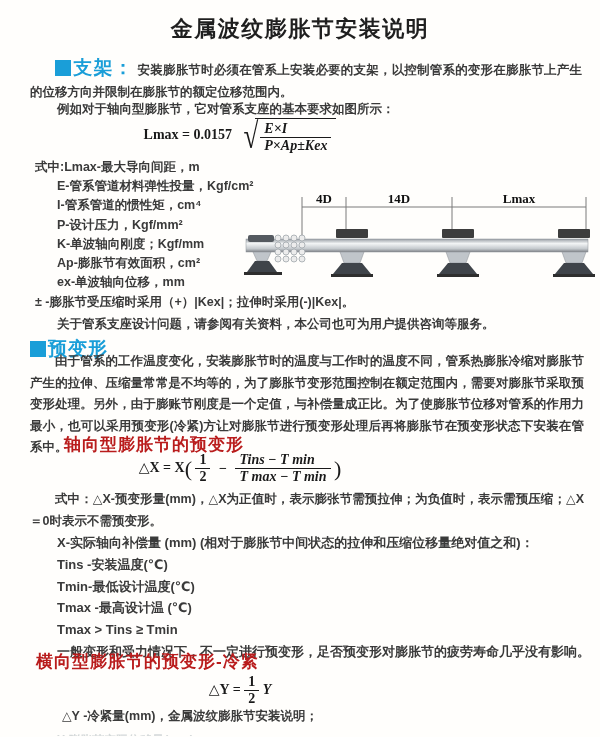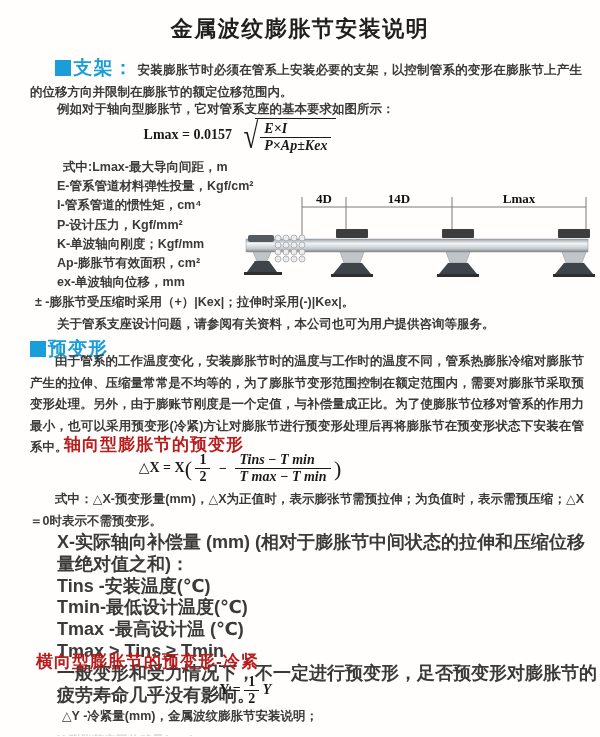--- a/index.html
+++ b/index.html
@@ -35,23 +35,23 @@
   .frac .den{display:block;padding:0 4px;}
   .ital{font-style:italic;}
   .sqrt{display:inline-flex;align-items:center;margin-left:5px;vertical-align:middle;}
   .sqrt-sym{font-size:36px;font-weight:400;line-height:30px;margin-right:-5px;
     transform:scaleX(.75);}
   .sqrt-body{border-top:1.6px solid #1a1a1a;padding:2px 5px 0 5px;}
   .paren{font-size:22px;font-weight:400;vertical-align:middle;line-height:1;}
   .fsp{margin:0 5px;vertical-align:middle;}
 
   
-  .vars div{line-height:19.2px;font-size:12.5px;font-weight:600;margin-left:28px;}
+  .vars div{line-height:19.2px;font-size:12.5px;font-weight:600;}
   .vars div + div{margin-left:22px;}
-  .notes div{line-height:21.8px;font-size:18px;font-weight:600;}
+  .notes div{line-height:21.8px;font-size:13px;font-weight:600;}
 
   
   .intro       {top:57px;  left:30px; width:552px;}
   .example     {top:99px;  left:57px;}
   .f-lmax      {top:118px;}
   .vars        {top:158px; left:35px; width:230px;}
   .diagram     {top:191px; left:240px; width:356px; height:96px;}
   .pm-note     {top:292px; left:35px;}
   .service-note{top:314px; left:57px;}
   .h-predeform {top:336px; left:30px;}

